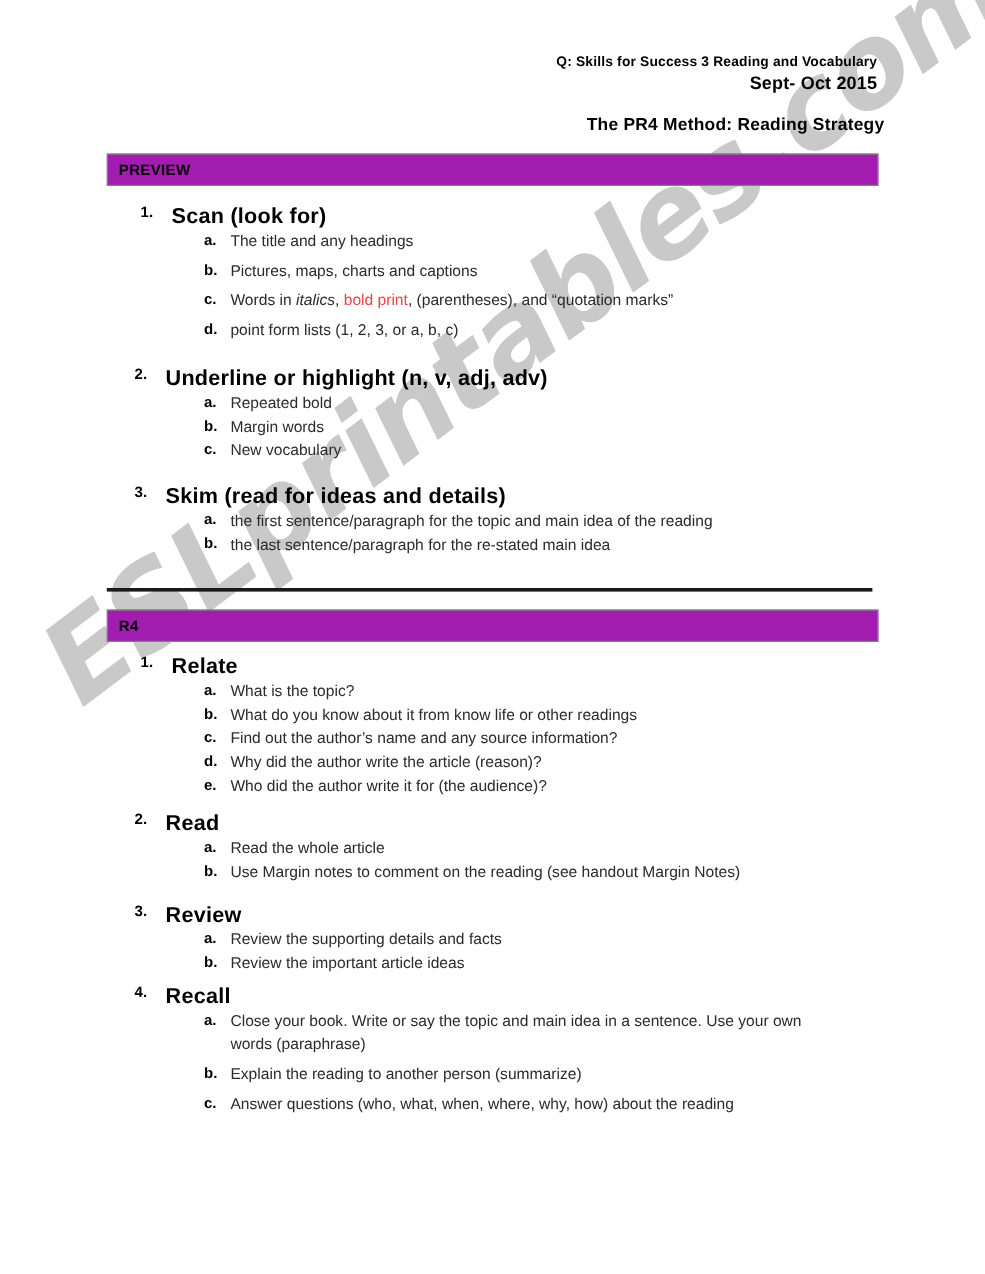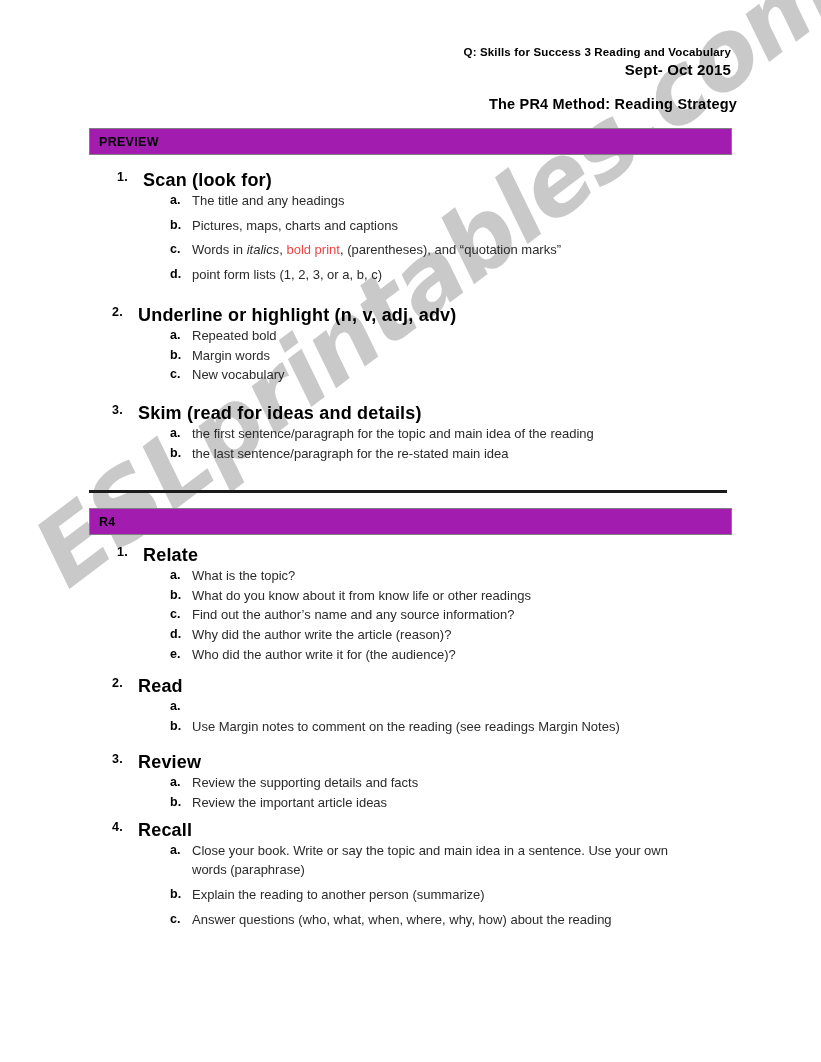--- a/index.html
+++ b/index.html
@@ -279,24 +279,25 @@
     </div>
 
     <div class="group" style="top:676px;">
       <div class="num-row ind-b">
         <span class="num">2.</span>
         <span class="num-title">Read</span>
       </div>
       <div class="sub-tight">
         <div class="sub-row">
           <span class="letter">a.</span>
-        </div>
-        <div class="sub-row">
-          <span class="letter">b.</span>
-          <span class="stext">Use Margin notes to comment on the reading (see readings Margin Notes)</span>
+          <span class="stext">Read the whole article</span>
+        </div>
+        <div class="sub-row">
+          <span class="letter">b.</span>
+          <span class="stext">Use Margin notes to comment on the reading (see handout Margin Notes)</span>
         </div>
       </div>
     </div>
 
     <div class="group" style="top:752px;">
       <div class="num-row ind-b">
         <span class="num">3.</span>
         <span class="num-title">Review</span>
       </div>
       <div class="sub-tight">

